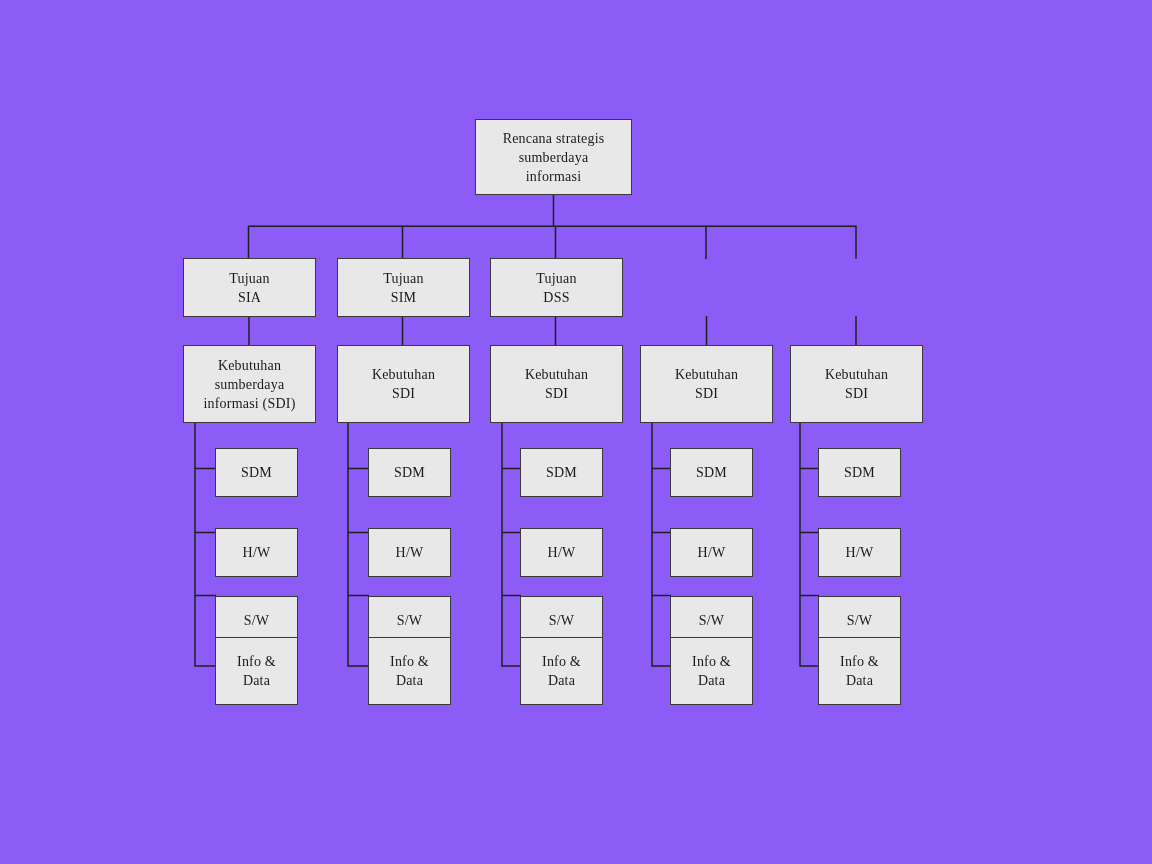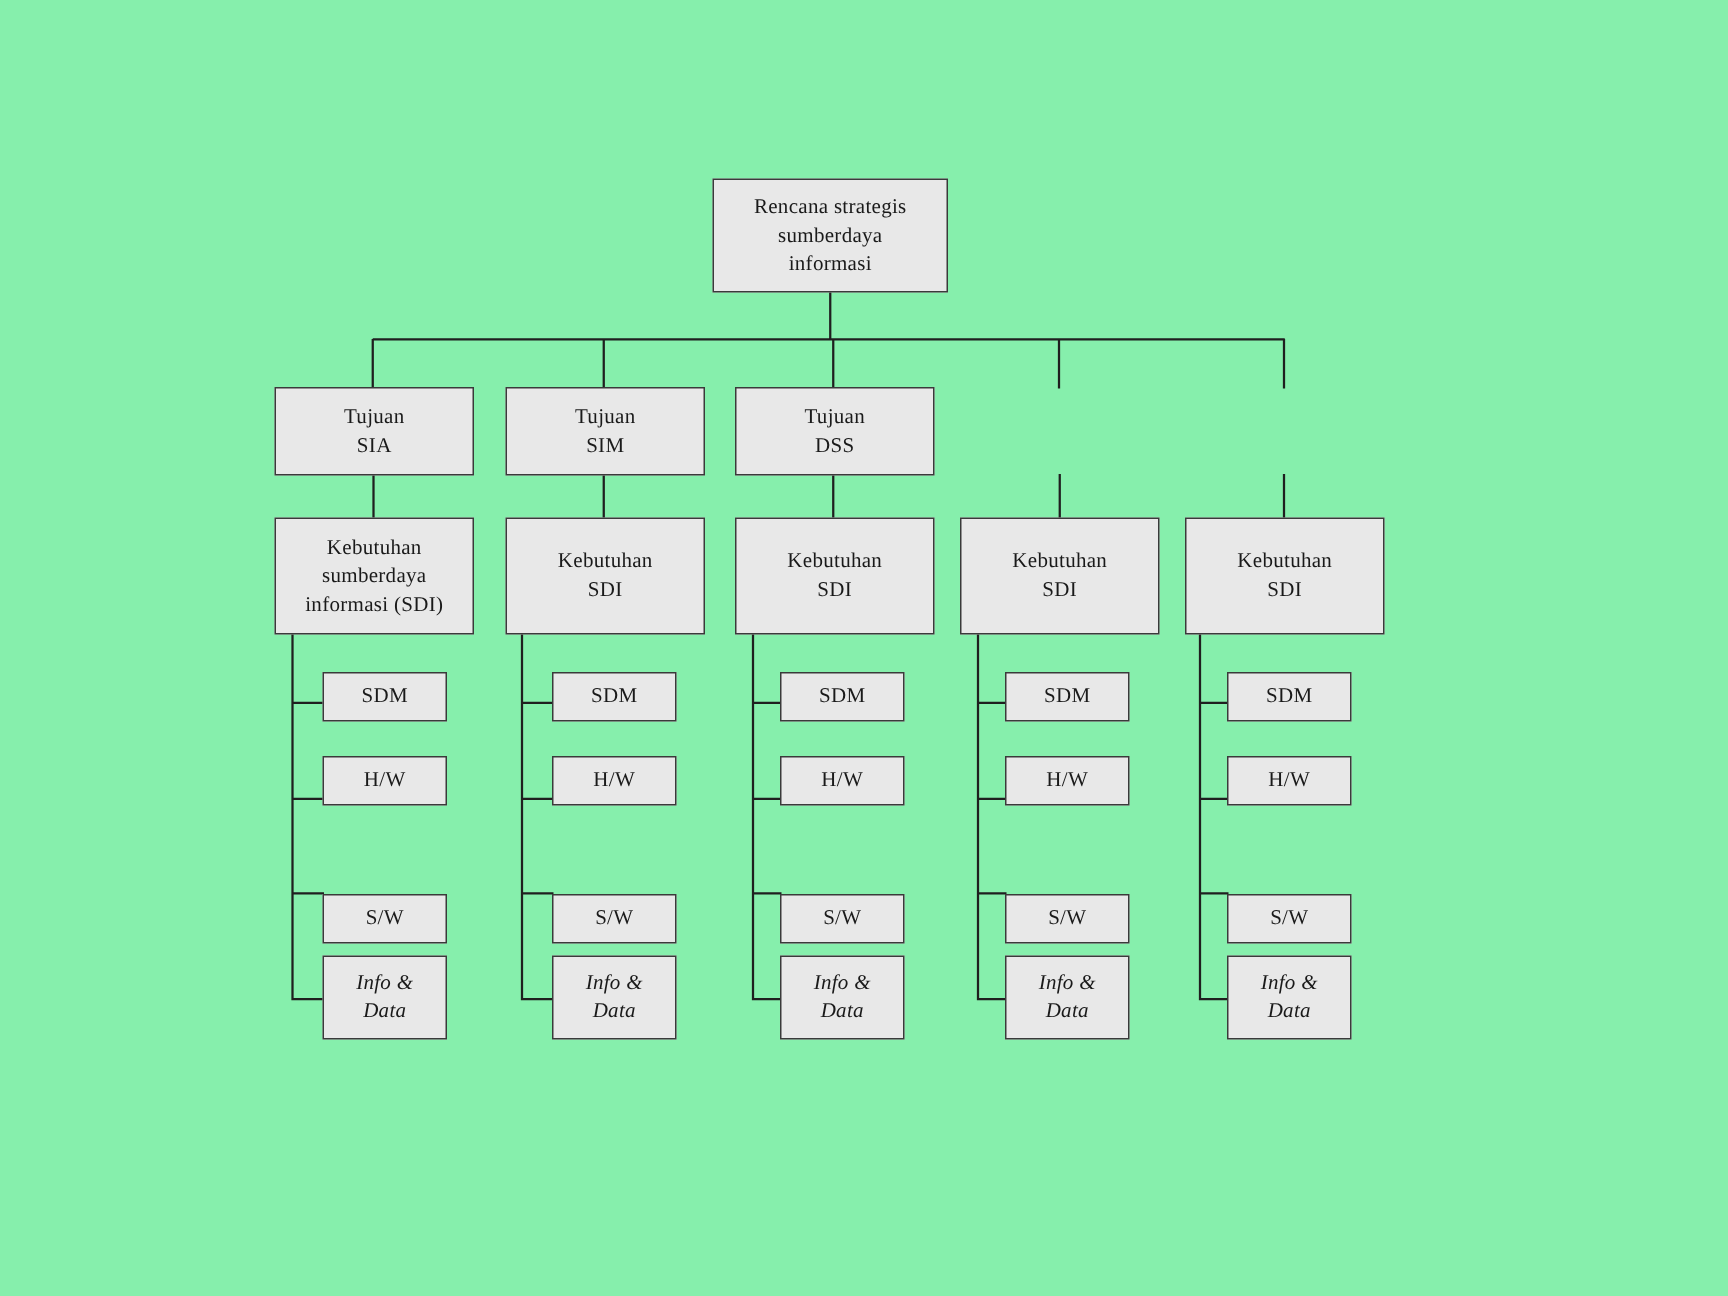--- a/index.html
+++ b/index.html
@@ -1,19 +1,19 @@
 <!DOCTYPE html>
 <html><head>
 <meta charset="utf-8">
 <style>
   html,body{margin:0;padding:0;background:#ffffff;}
   #canvas{
     position:relative;
     width:1152px;height:864px;
-    background:#86efac;
+    background:#8b5cf6;
     overflow:hidden;
     font-family:"Liberation Serif","DejaVu Serif",serif;
   }
   #wires{position:absolute;left:0;top:0;width:1152px;height:864px;}
   .box{
     position:absolute;
     box-sizing:border-box;
     background:#e8e8e8;
     border:1.4px solid #3a3a3a;
     display:flex;
@@ -26,23 +26,23 @@
     color:#1a1a1a;
     letter-spacing:0.2px;
   }
   
   .root{left:475px;top:119px;width:157px;height:76px;}
   
   .tujuan{top:258px;height:59px;width:133px;}
   .keb{top:345px;height:78px;width:133px;}
   .cx0{left:183px}.cx1{left:337px}.cx2{left:490px}.cx3{left:640px}.cx4{left:790px}
   
-  .child{width:83px;height:33px;}
-  .child.tall{height:56px;font-style:italic;}
-  .y-sdm{top:448px}.y-hw{top:504px}.y-sw{top:596px}.y-info{top:637px}
+  .child{width:83px;height:49px;}
+  .child.tall{height:68px;}
+  .y-sdm{top:448px}.y-hw{top:528px}.y-sw{top:596px}.y-info{top:637px}
   .cc0{left:215px}.cc1{left:368px}.cc2{left:520px}.cc3{left:670px}.cc4{left:818px}
 </style>
 </head>
 <body>
 
 <div id="canvas">
 
   <svg id="wires" viewBox="0 0 1152 864" fill="none" stroke="#1f1f1f" stroke-width="1.5">
     <path d="M553.5 194 V227 M248.5 226.25 H856.5 M248.5 226 V259 M402.5 226 V259 M555.5 226 V259 M706 226 V259 M856 226 V259"></path>
     <path d="M249 316 V346 M402.5 316 V346 M555.5 316 V346 M706.5 316 V346 M856 316 V346"></path>

